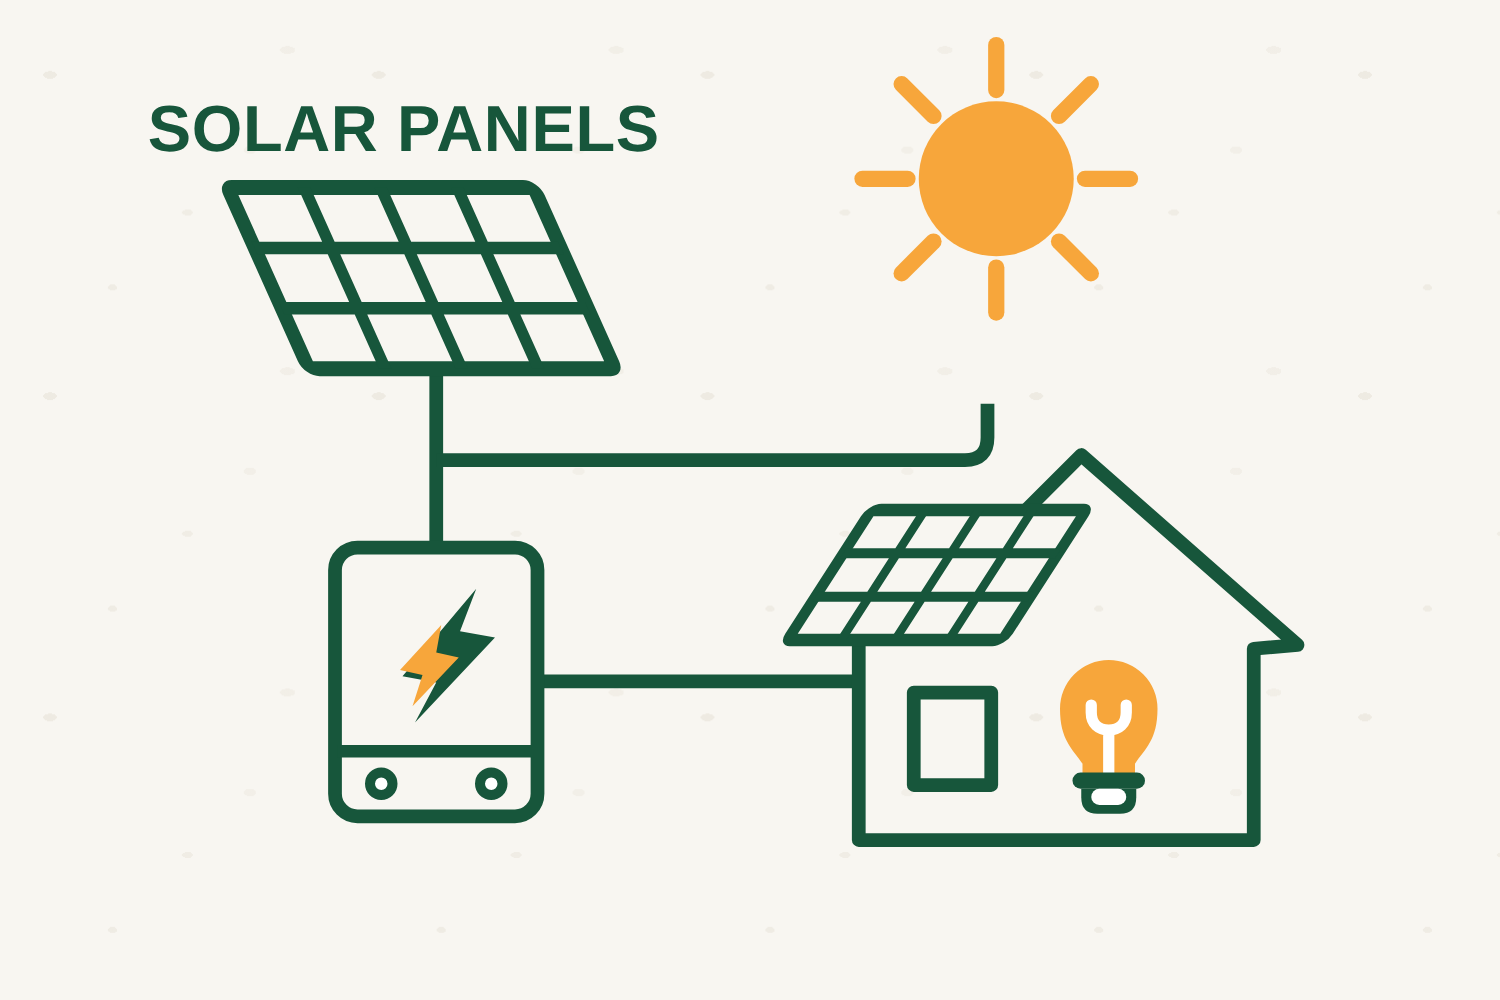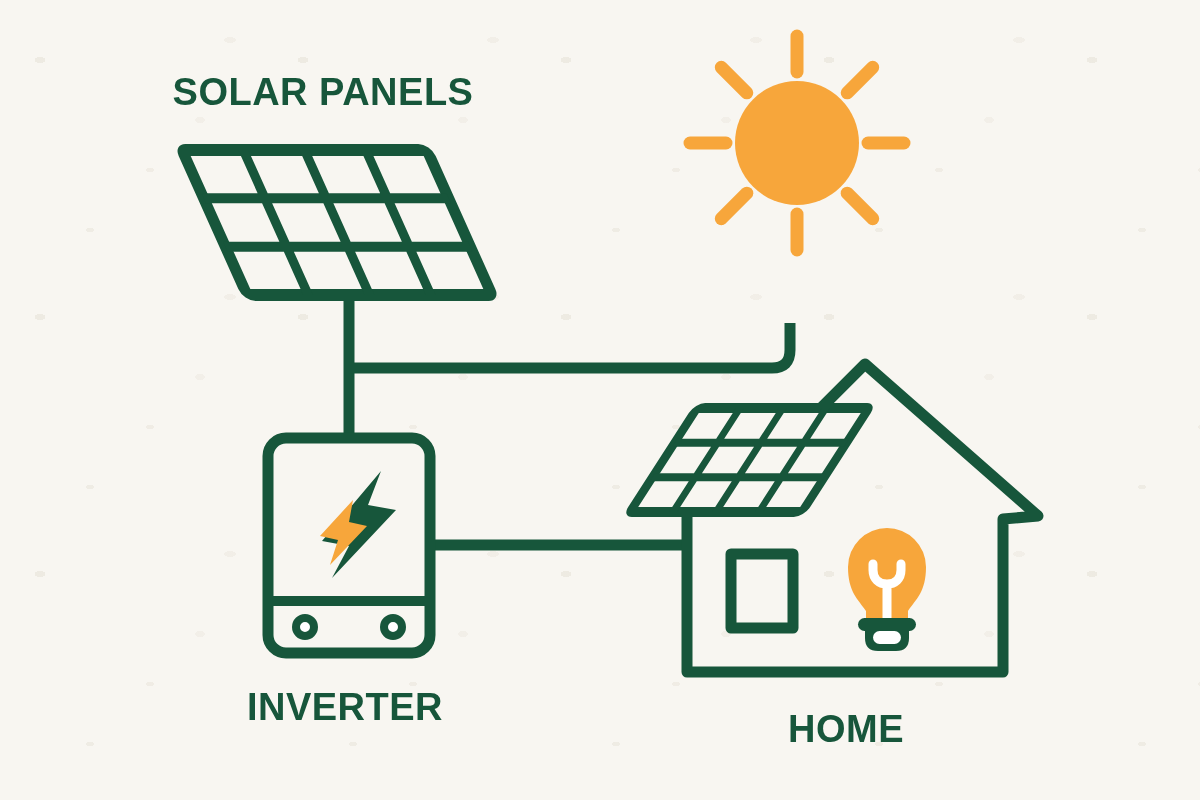--- a/index.html
+++ b/index.html
@@ -11,22 +11,22 @@
       radial-gradient(ellipse 7px 4px at 150px 170px, rgba(199,188,166,.16) 60%, transparent 61%),
       radial-gradient(ellipse 10px 5px at 230px 40px, rgba(199,188,166,.13) 60%, transparent 61%),
       radial-gradient(ellipse 6px 4px at 90px 230px,  rgba(199,188,166,.18) 60%, transparent 61%),
       radial-gradient(ellipse 8px 5px at 200px 120px, rgba(199,188,166,.12) 60%, transparent 61%);
     background-size:263px 257px;
     font-family:"Liberation Sans",sans-serif;
   }
   .diagram-svg{position:absolute;left:0;top:0;}
   .label{
     position:absolute;transform:translateX(-50%);
-    color:#17563B;font-weight:700;font-size:38px;line-height:46px;
-    letter-spacing:0.5px;white-space:nowrap;
+    color:#17563B;font-weight:700;font-size:52px;line-height:46px;
+    letter-spacing:0.5px;white-space:nowrap;margin-top:12px;
   }
 </style>
 </head>
 <body>
 
 <div class="page">
 
   <svg class="diagram-svg" width="1200" height="800" viewBox="0 0 1200 800">
 
     <g stroke="#17563B" stroke-width="11" fill="none">
@@ -78,16 +78,14 @@
       <circle cx="305" cy="627" r="9" fill="#FFFFFF" stroke="#17563B" stroke-width="8"></circle>
       <circle cx="393" cy="627" r="9" fill="#FFFFFF" stroke="#17563B" stroke-width="8"></circle>
       <path fill="#17563B" d="M381,471 L322,541 L349,546 L332,578 L396,510 L368,505 Z"></path>
       <path fill="#F7A63B" d="M353,500 L320,536 L338,540 L330,565 L367,526 L349,522 Z"></path>
     </g>
   </svg>
 
   <div class="label" style="left:323px;top:69px;">SOLAR PANELS</div>
 
 
-  <div class="label" style="left:345px;top:684px;">INVERTER</div>
 
-  <div class="label" style="left:846px;top:706px;">HOME</div>
 </div>
 
 </body></html>

